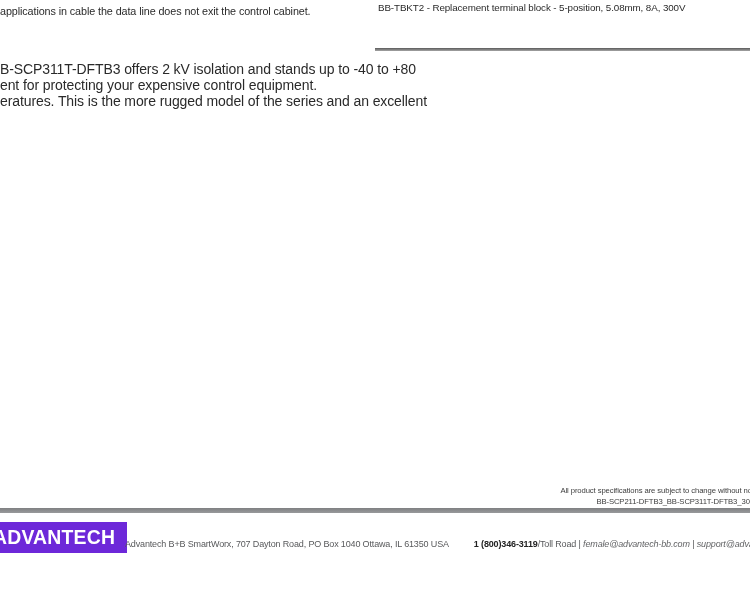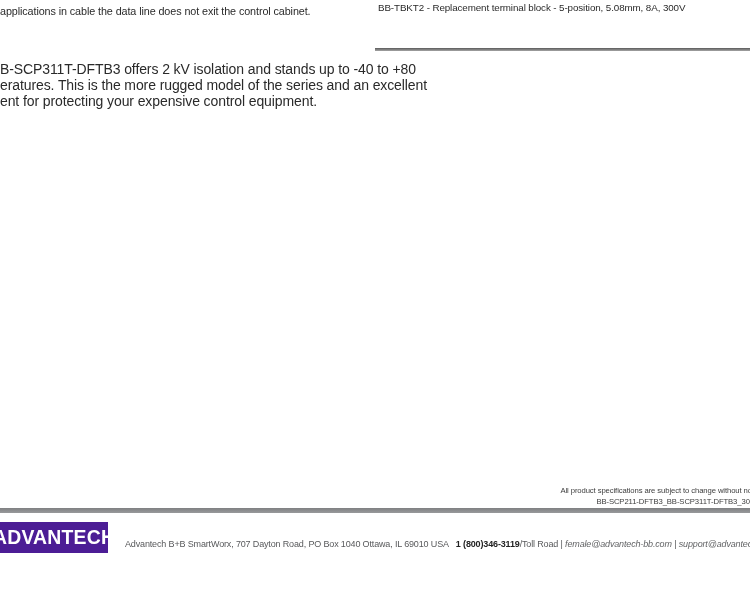--- a/index.html
+++ b/index.html
@@ -81,23 +81,23 @@
     left: 0;
     top: 508px;
     width: 750px;
     height: 5px;
     background: linear-gradient(#7f8082, #98999b);
   }
   .logo-box {
     position: absolute;
     left: 0;
     top: 522px;
-    width: 108px;
+    width: 127px;
     height: 31px;
-    background: #4c1d95;
+    background: #6d28d9;
     overflow: hidden;
   }
   .logo-text {
     display: block;
     margin-left: -7px;
     color: #ffffff;
     font-size: 20px;
     font-weight: bold;
     line-height: 31px;
     letter-spacing: 0.2px;
@@ -111,53 +111,53 @@
     top: 538px;
     font-size: 9px;
     line-height: 12px;
     letter-spacing: -0.15px;
     white-space: nowrap;
     color: #58595b;
   }
   .footer-phone {
     font-weight: bold;
     color: #222222;
-    margin-left: 7px;
+    margin-left: 25px;
   }
   .footer-email {
     font-style: italic;
     color: #636466;
   }
 </style>
 </head>
 <body>
 
 <div id="page">
 
   <div class="intro-line">applications in cable the data line does not exit the control cabinet.</div>
 
   <div class="body-paragraph">
     <div>B-SCP311T-DFTB3 offers 2 kV isolation and stands up to -40 to +80</div>
+    <div>ent for protecting your expensive control equipment.</div>
     <div>eratures. This is the more rugged model of the series and an excellent</div>
-    <div>ent for protecting your expensive control equipment.</div>
   </div>
 
   <div class="accessories">
     <div class="accessory-item">BB-TBKT2 - Replacement terminal block - 5-position, 5.08mm, 8A, 300V</div>
   </div>
   <div class="accessories-rule"></div>
 
   <div class="disclaimer">
     <div>All product specifications are subject to change without not</div>
     <div>BB-SCP211-DFTB3_BB-SCP311T-DFTB3_302</div>
   </div>
 
   <div class="footer-divider"></div>
 
   <div class="logo-box">
     <span class="logo-text">ADVANTECH</span>
   </div>
 
   <div class="footer-line">
-    <span>Advantech B+B SmartWorx, 707 Dayton Road, PO Box 1040 Ottawa, IL 69010 USA</span><span class="footer-phone">1 (800)346-3119</span><span>/Toll Road | </span><span class="footer-email">female@advantech-bb.com</span><span> | </span><span class="footer-email">support@advantech-bb</span>
+    <span>Advantech B+B SmartWorx, 707 Dayton Road, PO Box 1040 Ottawa, IL 61350 USA</span><span class="footer-phone">1 (800)346-3119</span><span>/Toll Road | </span><span class="footer-email">female@advantech-bb.com</span><span> | </span><span class="footer-email">support@advantech-bb</span>
   </div>
 
 </div>
 
 </body></html>

